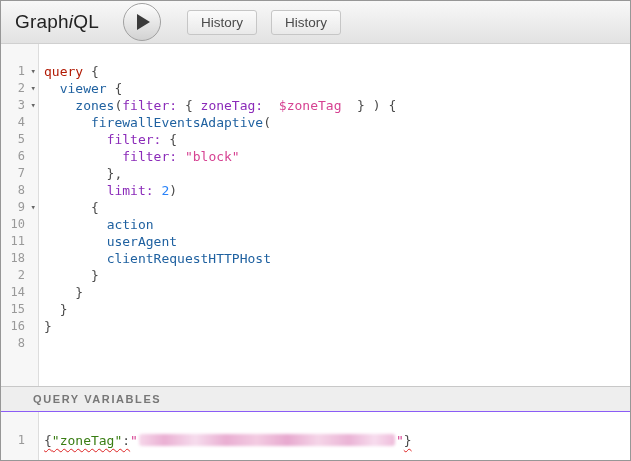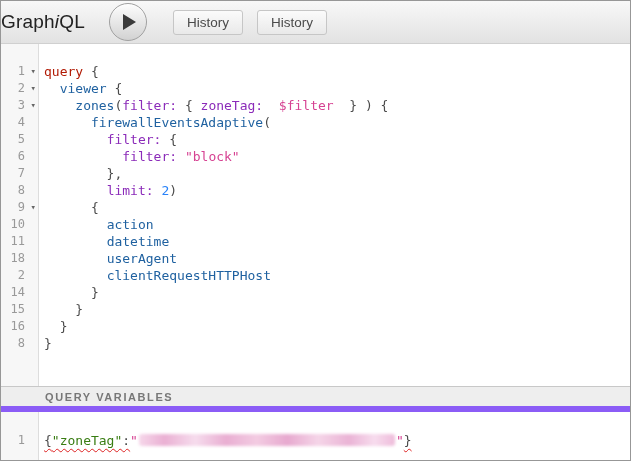--- a/index.html
+++ b/index.html
@@ -11,21 +11,21 @@
     position:relative;
     overflow:hidden;
     display:flex; flex-direction:column;
   }
   
   .toolbar {
     height:43px; flex:0 0 43px;
     background:linear-gradient(#f8f8f8, #e2e2e2);
     border-bottom:1px solid #d0d0d0;
     display:flex; align-items:center;
-    padding-left:0;
+    padding-left:14px;
   }
   .logo { font-size:19px; color:#222; letter-spacing:0.2px; cursor:default; }
   .logo em { font-style:italic; }
   .exec-btn {
     width:38px; height:38px; border-radius:50%;
     margin-left:24px;
     background:linear-gradient(#fdfdfd, #d2d2d2);
     border:1px solid #a0a0a0;
     box-shadow:inset 0 1px 0 rgba(255,255,255,.8);
     display:flex; align-items:center; justify-content:center;
@@ -97,23 +97,23 @@
     background:linear-gradient(90deg,
       #f6d7ea 0%, #eab0d3 10%, #f6dced 22%, #e9aed2 34%, #f3cbe2 46%,
       #e7a9cf 58%, #f5d5e8 70%, #eab3d5 82%, #f7dcee 92%, #eebcda 100%);
     filter:blur(1.6px);
   }
   
   .vars-title {
     flex:0 0 26px; height:26px;
     background:#eeeeee;
     border-top:1px solid #c8c8c8;
-    border-bottom:6px solid #8b5cf6;
+    border-bottom:1px solid #8b5cf6;
     display:flex; align-items:center;
-    padding-left:44px;
+    padding-left:32px;
     font-size:11px; font-weight:bold;
     letter-spacing:1.6px;
     color:#777777;
     cursor:default;
   }
 </style>
 </head>
 <body>
 
 <div class="page">
@@ -143,29 +143,28 @@
         <div class="gutter-row"><span>18</span></div>
         <div class="gutter-row"><span>2</span></div>
         <div class="gutter-row"><span>14</span></div>
         <div class="gutter-row"><span>15</span></div>
         <div class="gutter-row"><span>16</span></div>
         <div class="gutter-row"><span>8</span></div>
       </div>
     <div class="code-area">
         <div class="code-row"><span class="c-keyword">query</span><span class="c-punct"> {</span></div>
         <div class="code-row"><span class="c-punct">  </span><span class="c-field">viewer</span><span class="c-punct"> {</span></div>
-        <div class="code-row"><span class="c-punct">    </span><span class="c-field">zones</span><span class="c-punct">(</span><span class="c-attribute">filter:</span><span class="c-punct"> { </span><span class="c-attribute">zoneTag:</span><span class="c-punct">  </span><span class="c-variable">$filter</span><span class="c-punct">  } ) {</span></div>
+        <div class="code-row"><span class="c-punct">    </span><span class="c-field">zones</span><span class="c-punct">(</span><span class="c-attribute">filter:</span><span class="c-punct"> { </span><span class="c-attribute">zoneTag:</span><span class="c-punct">  </span><span class="c-variable">$zoneTag</span><span class="c-punct">  } ) {</span></div>
         <div class="code-row"><span class="c-punct">      </span><span class="c-field">firewallEventsAdaptive</span><span class="c-punct">(</span></div>
         <div class="code-row"><span class="c-punct">        </span><span class="c-attribute">filter:</span><span class="c-punct"> {</span></div>
         <div class="code-row"><span class="c-punct">          </span><span class="c-attribute">filter:</span><span class="c-punct"> </span><span class="c-string">"block"</span></div>
         <div class="code-row"><span class="c-punct">        },</span></div>
         <div class="code-row"><span class="c-punct">        </span><span class="c-attribute">limit:</span><span class="c-punct"> </span><span class="c-number">2</span><span class="c-punct">)</span></div>
         <div class="code-row"><span class="c-punct">      {</span></div>
         <div class="code-row"><span class="c-punct">        </span><span class="c-field">action</span></div>
-        <div class="code-row"><span class="c-punct">        </span><span class="c-field">datetime</span></div>
         <div class="code-row"><span class="c-punct">        </span><span class="c-field">userAgent</span></div>
         <div class="code-row"><span class="c-punct">        </span><span class="c-field">clientRequestHTTPHost</span></div>
         <div class="code-row"><span class="c-punct">      }</span></div>
         <div class="code-row"><span class="c-punct">    }</span></div>
         <div class="code-row"><span class="c-punct">  }</span></div>
         <div class="code-row"><span class="c-punct">}</span></div>
       </div>
   </div>
 
   <div class="vars-title">

